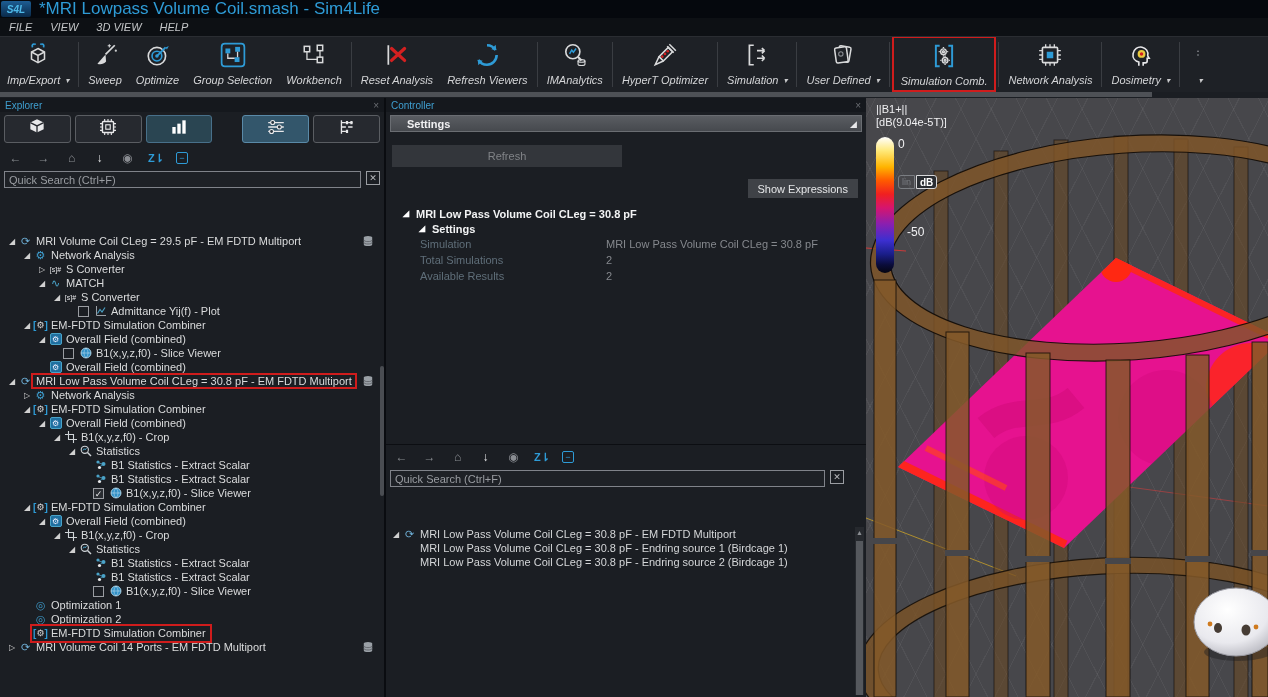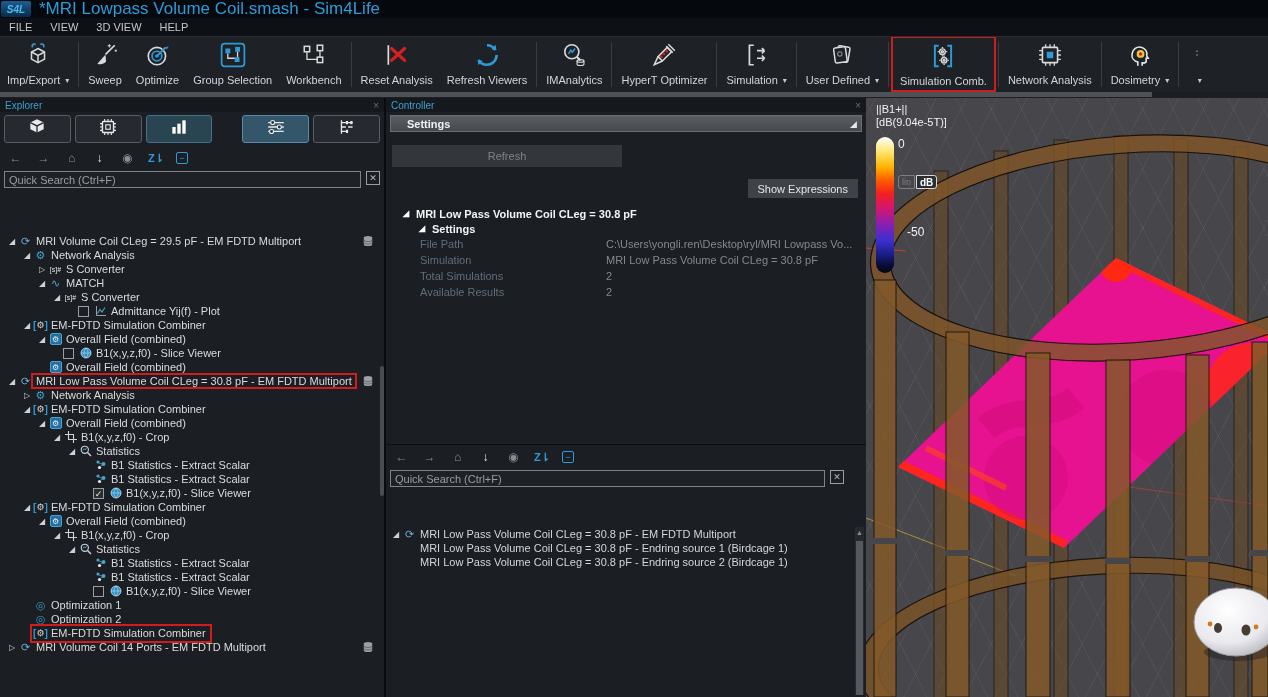--- a/index.html
+++ b/index.html
@@ -8,27 +8,27 @@
   .app { position:relative; width:1268px; height:697px; background:#1b1e23; }
 
   
   .titlebar { height:18px; background:#05080d; display:flex; align-items:center; }
   .logo { width:30px; height:16px; margin-left:1px; background:linear-gradient(180deg,#1d5d93,#0a2a4a);
     color:#4db8e8; font-size:10px; font-weight:bold; display:flex; align-items:center; justify-content:center;
     border-radius:2px; font-style:italic; }
   .title-text { color:#2e9bd6; font-size:17px; margin-left:8px; white-space:nowrap; }
 
   
-  .menubar { height:18px; background:#0d1014; display:flex; align-items:center; }
+  .menubar { height:18px; background:#0d1014; display:flex; align-items:center;font-style:italic; }
   .menu-item { color:#c4c6c8; font-size:11px; padding:0 9px; height:18px; display:flex; align-items:center; }
 
   
   .ribbon { height:56px; background:#1e2126; border-top:1px solid #2a2d32; display:flex; align-items:stretch; overflow:hidden; }
   .rb-item { display:flex; flex-direction:column; align-items:center; justify-content:flex-start;
-    padding:2px 7px 0 7px; position:relative; flex:none; cursor:default; }
+    padding:2px 7px 0 7px; position:relative; flex:none; cursor:default;font-style:italic; }
   .rb-item.redbox { box-shadow:0 0 0 2px #cf1c1c; margin:1px 2px 2px 2px; }
   .rb-icon { height:32px; display:flex; align-items:center; justify-content:center; }
   .rb-label-row { display:flex; align-items:center; gap:5px; height:18px; }
   .rb-label { color:#d4d5d7; font-size:11px; white-space:nowrap; }
   .rb-caret { color:#c9cacc; font-size:8px; }
   .rb-sep { width:1px; background:#3a3d42; margin:5px 2px; flex:none; }
   .ribbon-strip { height:5px; width:1152px; background:#4e5156; }
 
   
   .panels { position:absolute; top:98px; left:0; width:1268px; height:599px; display:flex; }
@@ -767,24 +767,20 @@
       <div class="c-tree">
         <div class="c-root">
           <span class="t-exp">◢</span>
           <span>MRI Low Pass Volume Coil CLeg = 30.8 pF</span>
         </div>
         <div class="c-root c-sub">
           <span class="t-exp">◢</span>
           <span>Settings</span>
         </div>
         <div id="props">
-            <div class="prop-row">
-              <span class="prop-name">File Path</span>
-              <span class="prop-value">C:\Users\yongli.ren\Desktop\ryl/MRI Lowpass Vo...</span>
-            </div>
             <div class="prop-row">
               <span class="prop-name">Simulation</span>
               <span class="prop-value">MRI Low Pass Volume Coil CLeg = 30.8 pF</span>
             </div>
             <div class="prop-row">
               <span class="prop-name">Total Simulations</span>
               <span class="prop-value">2</span>
             </div>
             <div class="prop-row">
               <span class="prop-name">Available Results</span>

